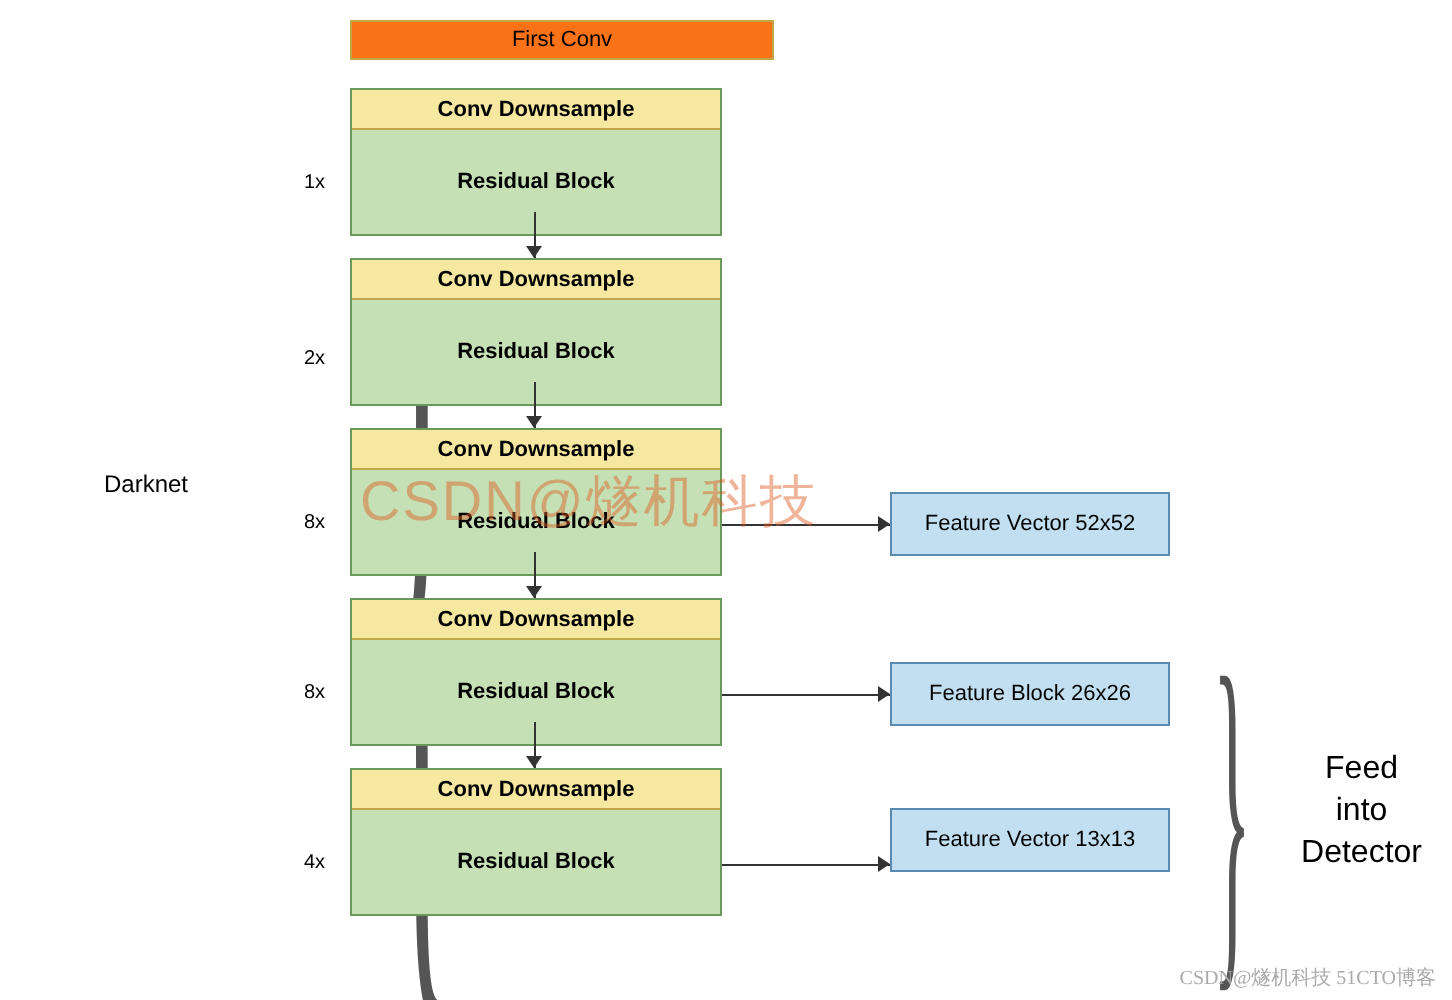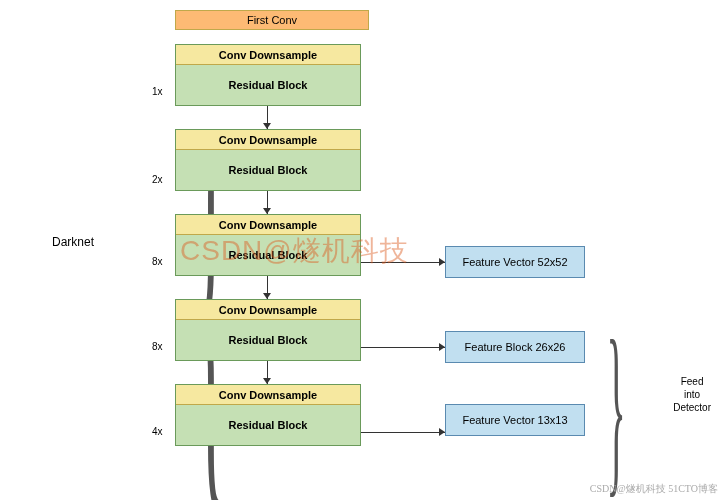--- a/index.html
+++ b/index.html
@@ -1,29 +1,29 @@
 <!DOCTYPE html>
 <html><head>
   <meta charset="utf-8">
   <style>
     * { box-sizing: border-box; margin: 0; padding: 0; }
     body { font-family: Arial, sans-serif; font-size: 11px; width: 726px; height: 500px; position: relative; background: #fff; }
     
     .darknet-label { position: absolute; left: 52px; top: 235px; font-size: 12px; }
-    .detector-label { position: absolute; right: 15px; top: 375px; font-size: 10px; text-align: center; line-height: 1.3; }
+    .detector-label { position: absolute; right: 15px; top: 375px; font-size: 16px; text-align: center; line-height: 1.3; }
     
     .brace { position: absolute; font-family: serif; }
     .brace-left { left: 96px; top: 20px; font-size: 480px; transform: scaleX(0.15) scaleY(0.95); color: #555; }
     .brace-right { right: 62px; top: 292px; font-size: 200px; transform: scaleX(0.2) scaleY(0.95); color: #555; }
     
-    .first-conv { position: absolute; left: 175px; top: 10px; width: 194px; height: 20px; background: #fdba74; border: 1px solid #c0a84a; display: flex; align-items: center; justify-content: center; }
+    .first-conv { position: absolute; left: 175px; top: 10px; width: 212px; height: 20px; background: #f97316; border: 1px solid #c0a84a; display: flex; align-items: center; justify-content: center; }
     
     .stage { position: absolute; left: 175px; width: 186px; border: 1px solid #6a9a5a; font-weight: bold; }
     .conv-ds { height: 20px; background: #f6e8a0; border-bottom: 1px solid #c0a84a; display: flex; align-items: center; justify-content: center; }
-    .res-block { height: 40px; background: #c5e0b4; display: flex; align-items: center; justify-content: center; }
+    .res-block { height: 52px; background: #c5e0b4; display: flex; align-items: center; justify-content: center; }
     
     .s1 { top: 44px; } .s2 { top: 129px; } .s3 { top: 214px; } .s4 { top: 299px; } .s5 { top: 384px; }
     
     .mult { position: absolute; font-weight: normal; font-size: 10px; left: 152px; }
     .m1 { top: 86px; } .m2 { top: 174px; } .m3 { top: 256px; } .m4 { top: 341px; } .m5 { top: 426px; }
     
     .fv { position: absolute; left: 445px; width: 140px; height: 32px; background: #c1dff0; border: 1px solid #5a8ab0; display: flex; align-items: center; justify-content: center; }
     .fv1 { top: 246px; } .fv2 { top: 331px; } .fv3 { top: 404px; }
     
     .arrow { position: absolute; background: #333; }

